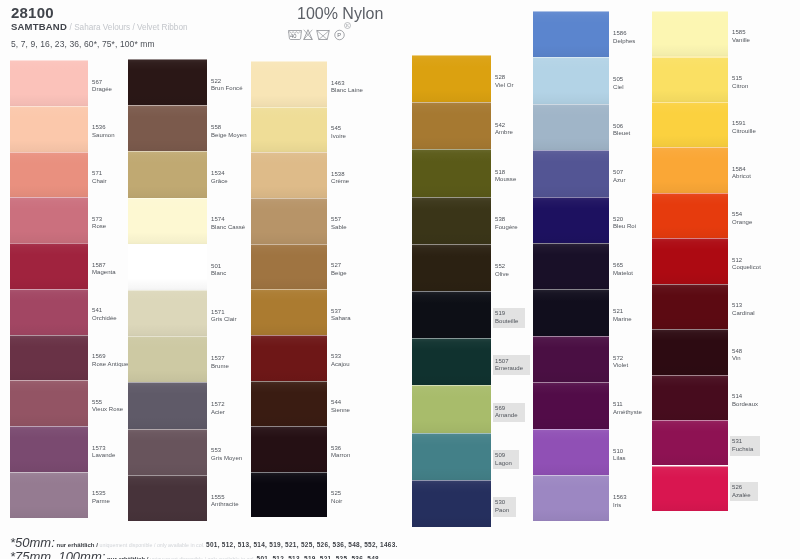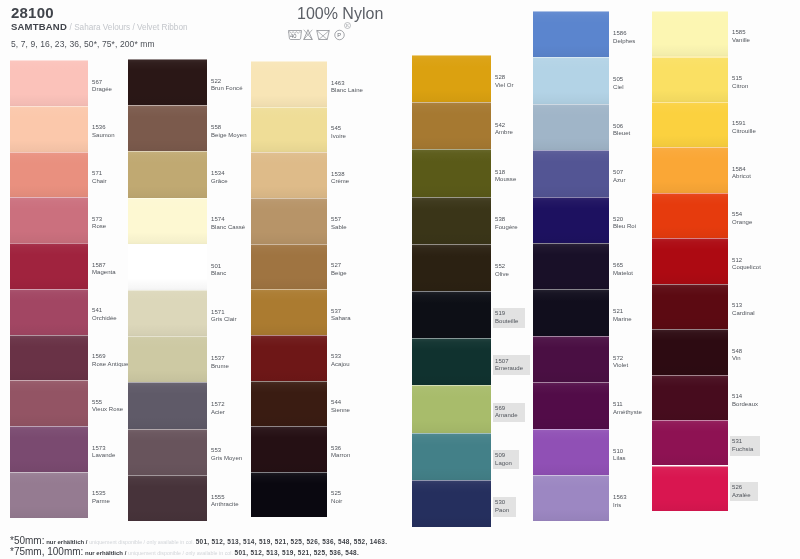--- a/index.html
+++ b/index.html
@@ -31,38 +31,38 @@
       rgba(0,0,0,.035) 96%,
       rgba(0,0,0,.055) 100%);}
   .lblbox{position:absolute;font-size:6.0px;color:#4f535a;line-height:1.28;
           white-space:nowrap;letter-spacing:.05px;}
   .lblbox .code{display:block;}
   .lblbox .nm{display:block;}
 
   .fnwrap{position:absolute;left:10px;top:535.5px;}
   .fn:first-child{margin-bottom:1.2px;}
   .fn{white-space:nowrap;font-size:6.0px;color:#3d4046;line-height:1;}
-  .fn .pfx{font-size:10px;color:#3a3d43;}
+  .fn .pfx{font-size:13px;color:#3a3d43;font-style:italic;}
   .fn .bld{font-weight:bold;}
   .fn .faint{color:#d2d5d9;font-size:5.3px;}
   .fn .codes{font-weight:bold;letter-spacing:.3px;font-size:6.45px;}
 </style>
 </head>
 <body>
 
 <div id="page">
 
   <div class="art-no">28100</div>
 
   <div class="prod-line">
     <span class="de">SAMTBAND</span>
     <span class="fr">/ Sahara Velours / Velvet Ribbon</span>
   </div>
 
-  <div class="widths">5, 7, 9, 16, 23, 36, 50*, 75*, 200* mm</div>
+  <div class="widths">5, 7, 9, 16, 23, 36, 60*, 75*, 100* mm</div>
 
   <div class="material">100% Nylon</div>
 
   <div class="care">
     <svg width="58.5" height="11.5" viewBox="0 0 234 46">
       <g fill="none" stroke="#75797f" stroke-width="2.6" stroke-linejoin="miter">
         <g>
           <path d="M2 6 L5.5 37 Q6 42 11 42 L45 42 Q50 42 50.5 37 L54 6 Z"></path>
           <path d="M3.3 14 q3.4 -7.2 6.8 0 q3.4 7.2 6.8 0 q3.4 -7.2 6.8 0 q3.4 7.2 6.8 0 q3.4 -7.2 6.8 0 q3.4 7.2 6.8 0 q3.4 -7.2 6.8 0" stroke-width="2.2"></path>
         </g>

